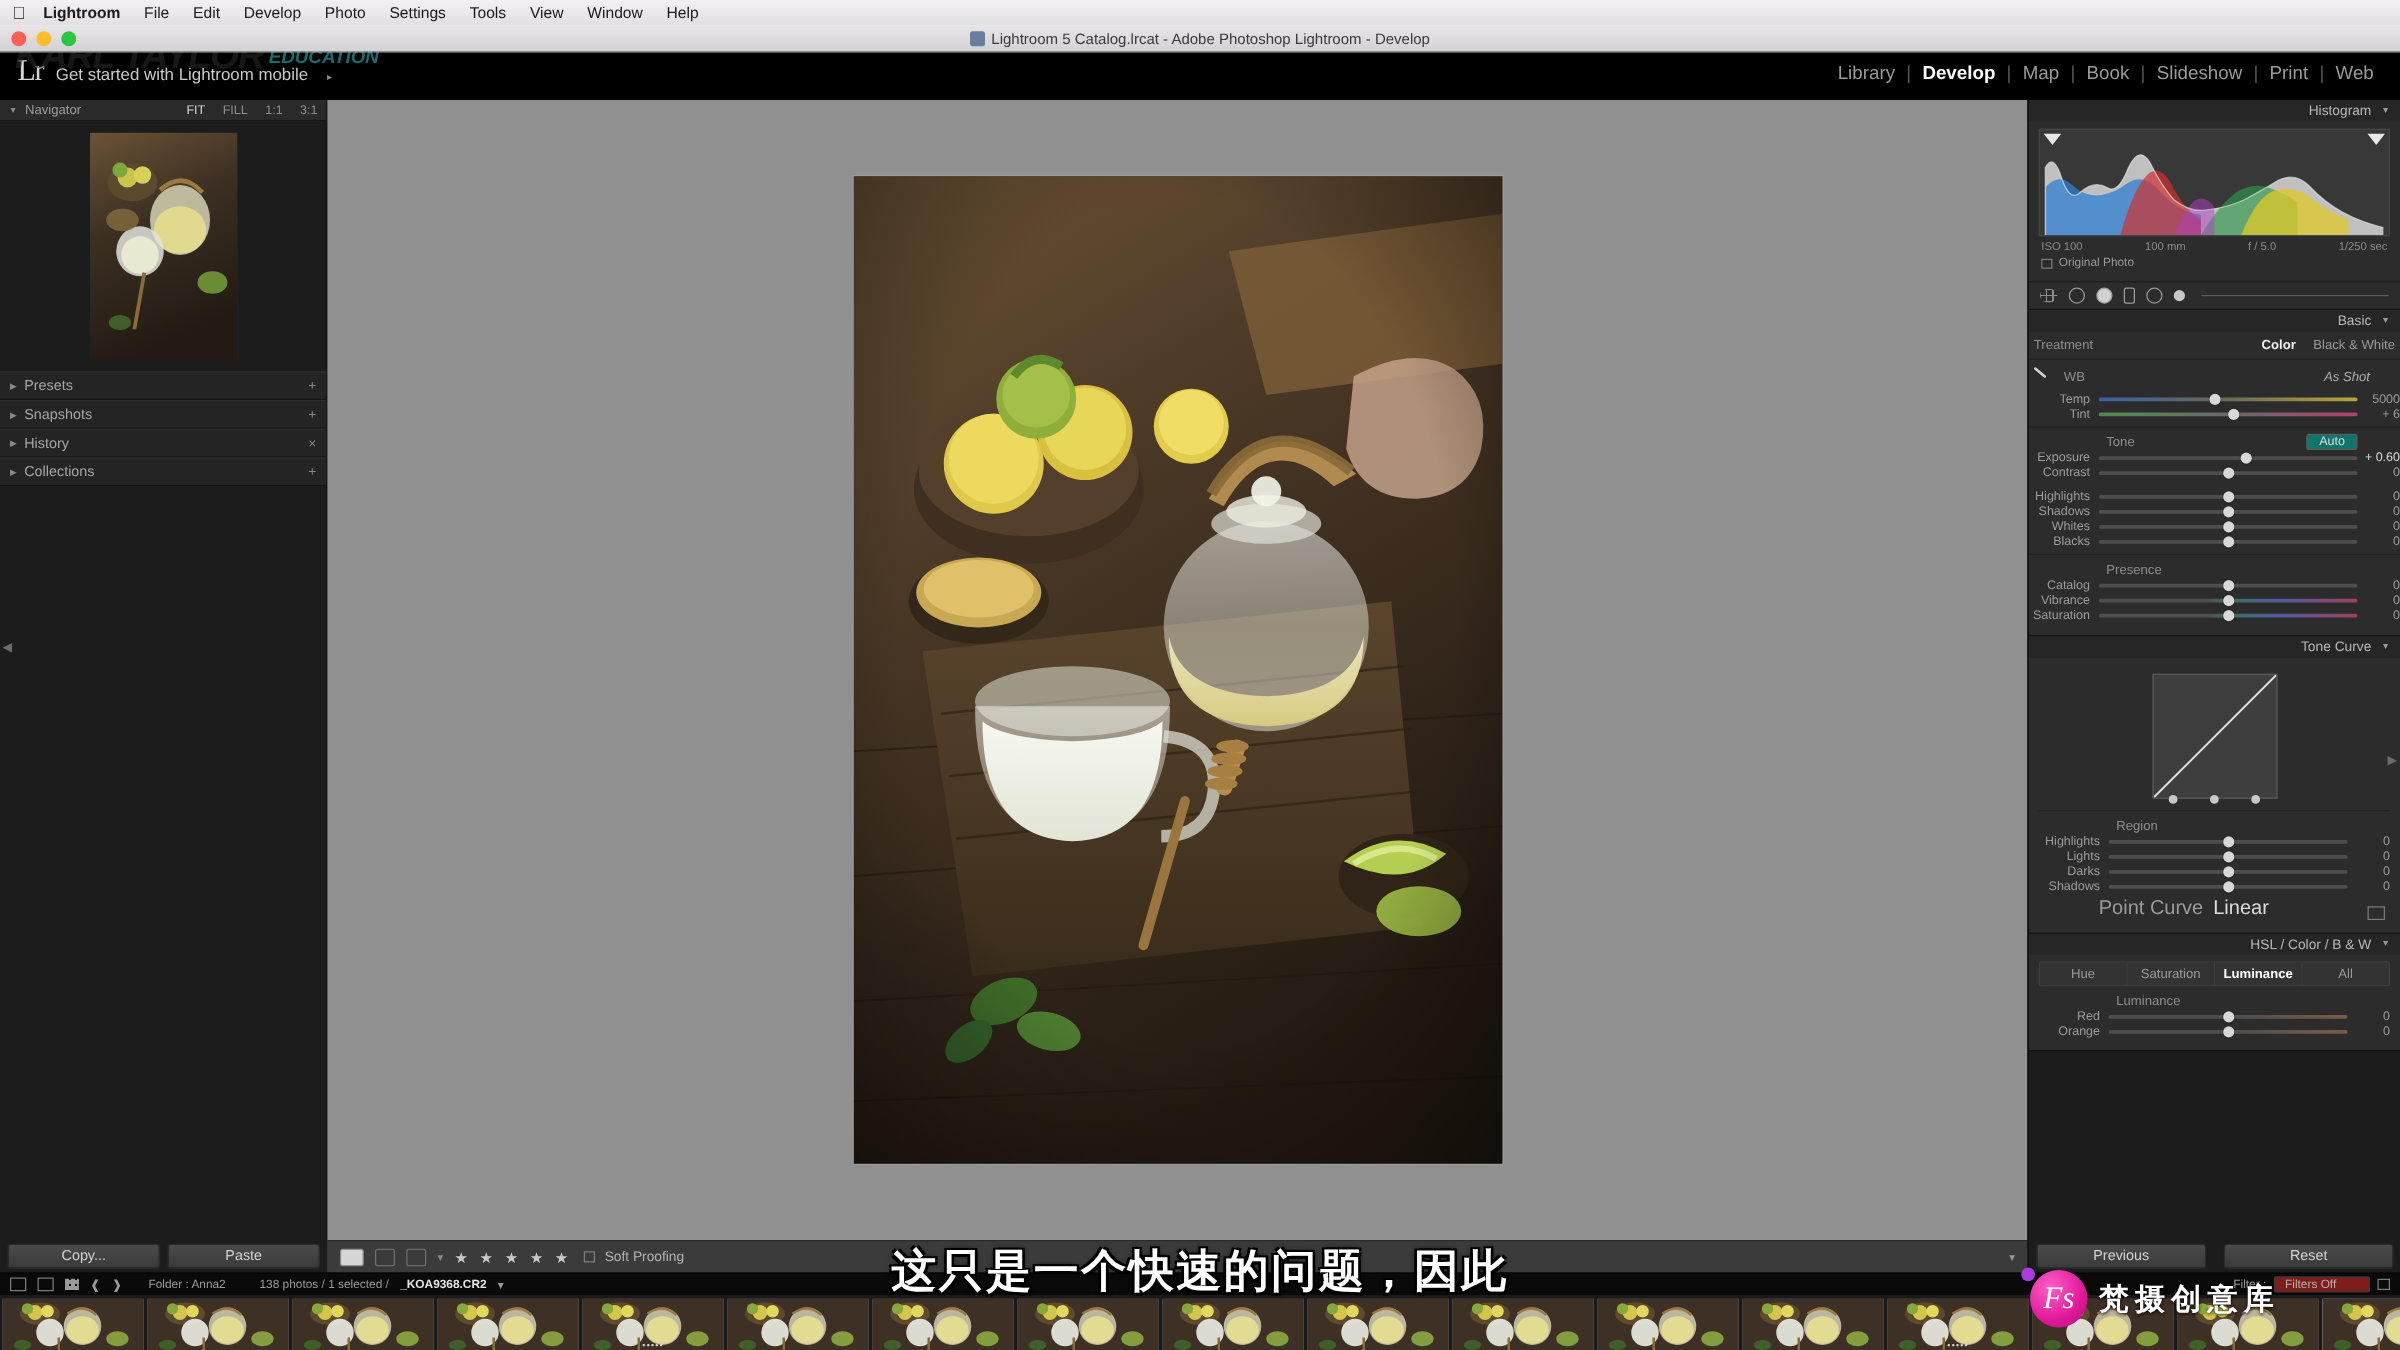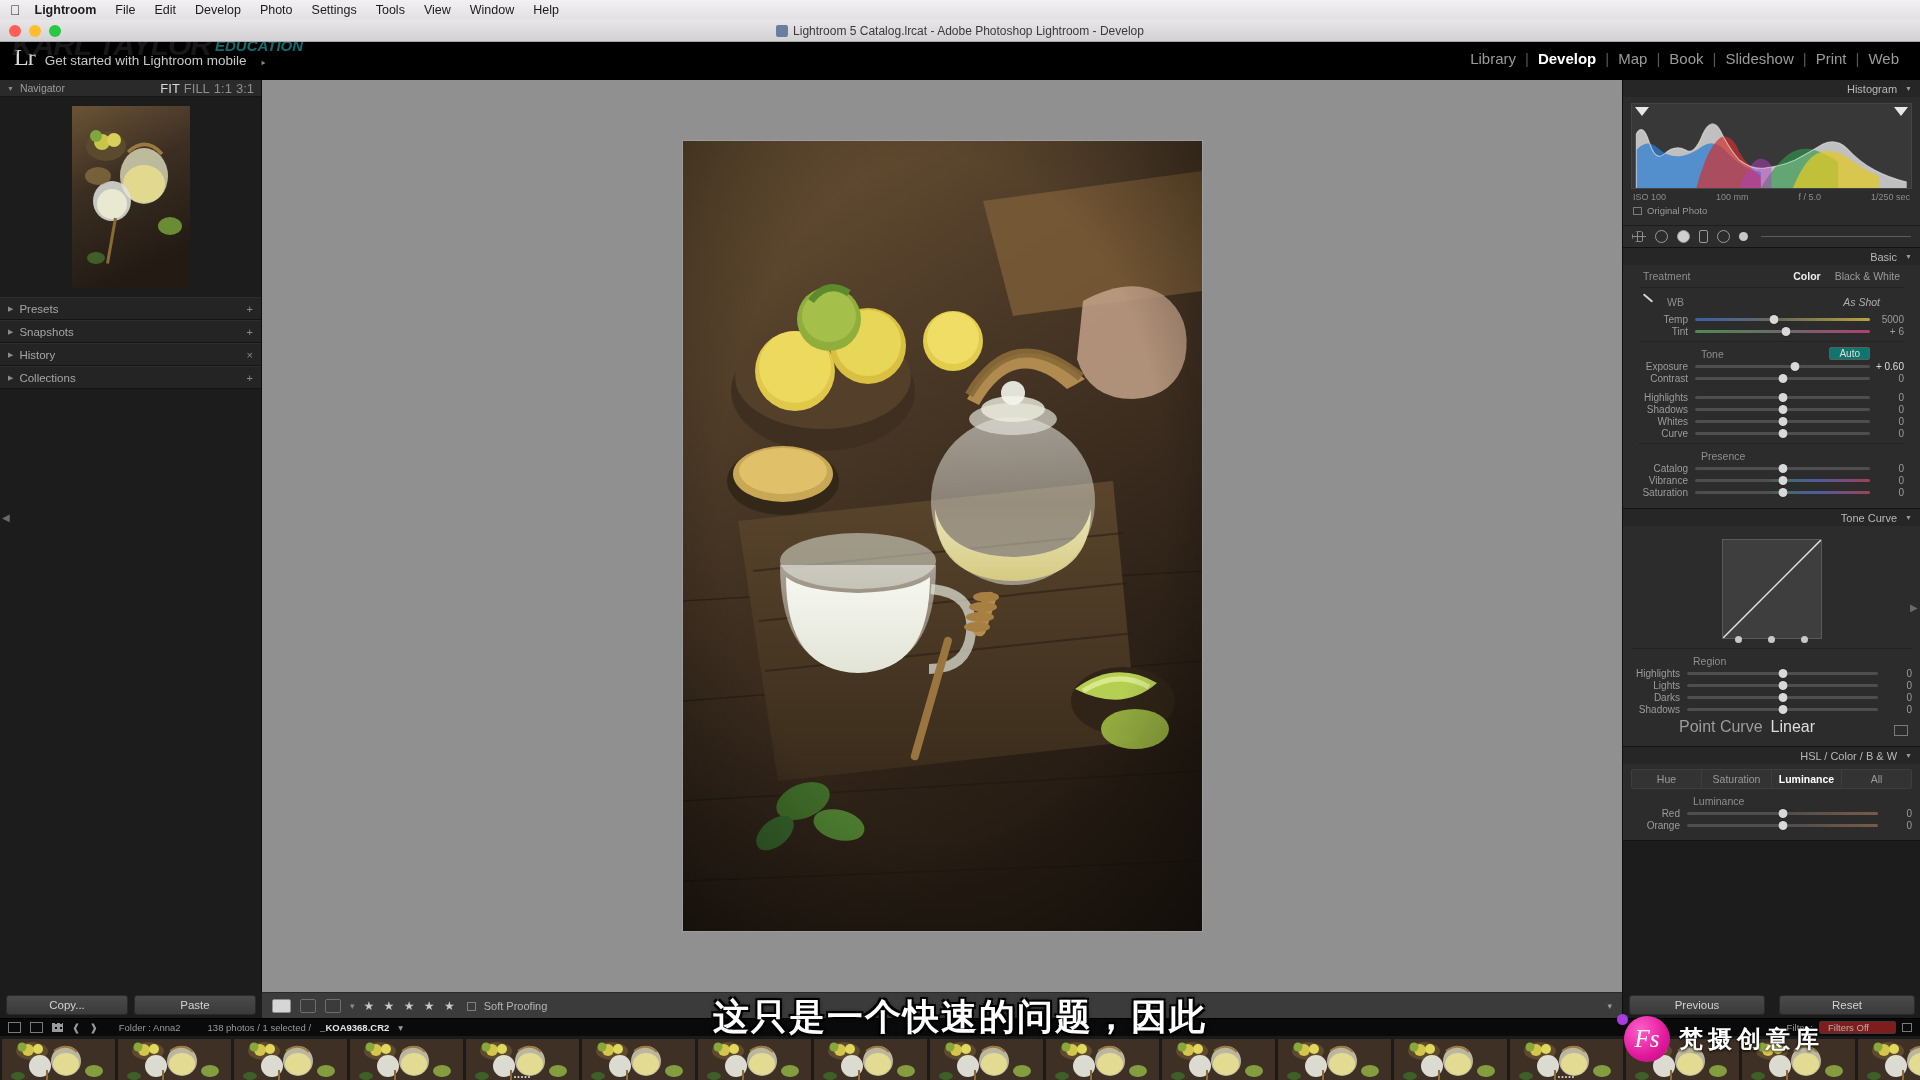--- a/index.html
+++ b/index.html
@@ -46,21 +46,21 @@
            font-size:30px; letter-spacing:-1px; display:flex; align-items:center; gap:4px; opacity:.55; }
   .brand .kt { color:#2a2a2a; }
   .brand .edu { color:#27c3c9; font-size:15px; letter-spacing:0; }
 
   
   .left { position:absolute; left:0; top:38px; width:262px; bottom:62px; background:#1c1c1c; border-right:1px solid #0d0d0d; }
   .panelhdr { height:17px; background:#2a2a2a; display:flex; align-items:center;
               padding:0 7px; font-size:10.5px; color:#9c9c9c; border-bottom:1px solid #161616; }
   .tri { font-size:7px; color:#8a8a8a; margin-right:6px; }
   .navhdr { display:flex; align-items:center; }
-  .navzoom { margin-left:auto; display:flex; gap:4px; font-size:13px; color:#8e8e8e;align-items:flex-end; }
+  .navzoom { margin-left:auto; display:flex; gap:14px; font-size:10px; color:#8e8e8e;align-items:flex-end; }
   .navzoom .on { color:#d8d8d8; }
   .navprev { height:200px; background:#1c1c1c; display:flex; align-items:center; justify-content:center; padding:4px 0; }
   .navthumb { width:118px; height:182px; background:#2d2620; position:relative; overflow:hidden; }
   .collapse { height:23px; background:#242424; border-bottom:1px solid #141414; border-top:1px solid #2e2e2e;
               display:flex; align-items:center; padding:0 8px; font-size:11.5px; color:#a6a6a6; }
   .collapse .plus { margin-left:auto; font-size:11px; color:#8a8a8a; }
   .leftbtns { position:absolute; bottom:0; left:0; width:262px; height:26px; display:flex; gap:6px; padding:3px 6px; background:#1c1c1c; }
   .lbtn { flex:1; background:linear-gradient(#4a4a4a,#3a3a3a); border:1px solid #2a2a2a; border-radius:3px;
           color:#d2d2d2; font-size:11.5px; display:flex; align-items:center; justify-content:center; }
 
@@ -471,21 +471,21 @@
         <span class="ts" style="width:9px;height:9px;background:#c8c8c8;border:none"></span>
         <span class="ts-slider"></span>
       </div>
     </div>
 
     <div class="rsec">
       <div class="rhdr">
         <span>Basic</span>
         <span class="cv">▼</span>
       </div>
-      <div class="rbody" style="padding:3px 16px 6px">
+      <div class="rbody" style="padding:3px 0 6px">
 
         <div class="treat">
           <span class="lbl">Treatment</span>
           <span class="opt active">Color</span>
           <span class="opt" style="margin-left:0">Black &amp; White</span>
         </div>
 
         <div class="grp" style="border-top:1px solid #232323">
           <div class="wbrow">
             <span class="eyedrop"></span>
@@ -543,21 +543,21 @@
             <span class="val">0</span>
           </div>
           <div class="slider">
             <span class="nm">Whites</span>
             <span class="track">
                 <i class="knob" style="left:50%"></i>
               </span>
             <span class="val">0</span>
           </div>
           <div class="slider">
-            <span class="nm">Curve</span>
+            <span class="nm">Blacks</span>
             <span class="track">
                 <i class="knob" style="left:50%"></i>
               </span>
             <span class="val">0</span>
           </div>
         </div>
 
         <div class="grp">
           <div class="grplbl">
             <span>Presence</span>

